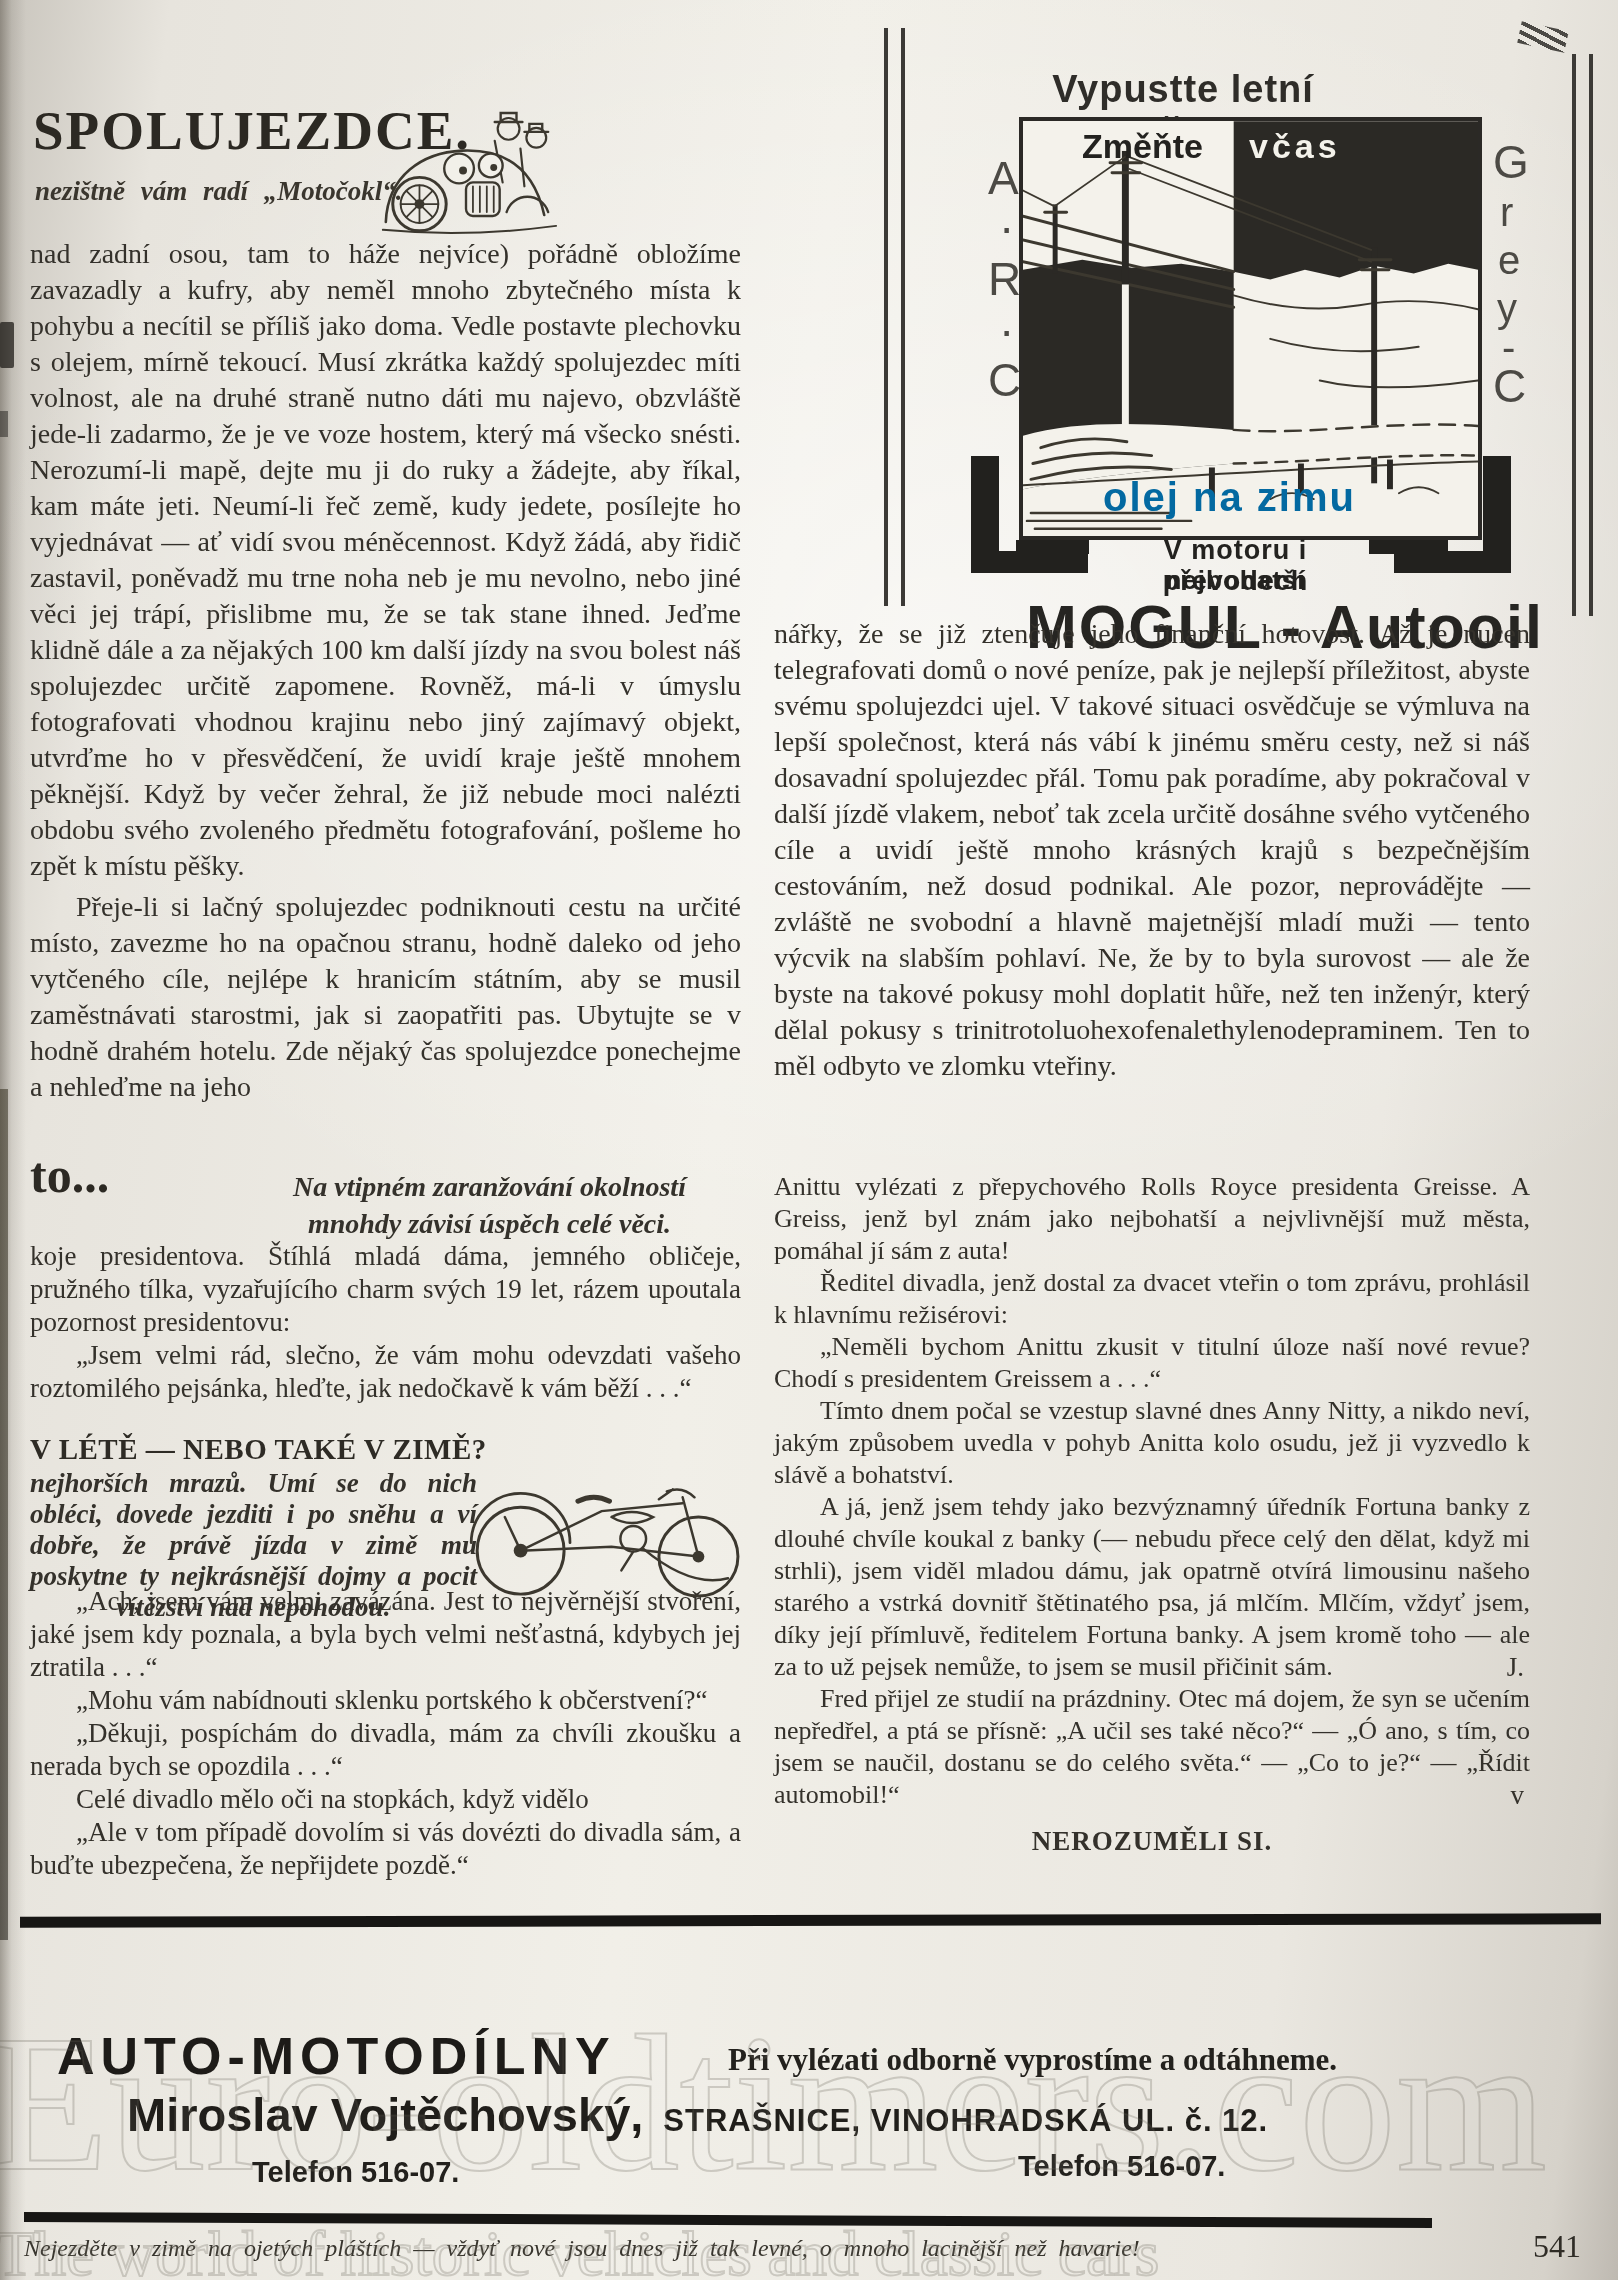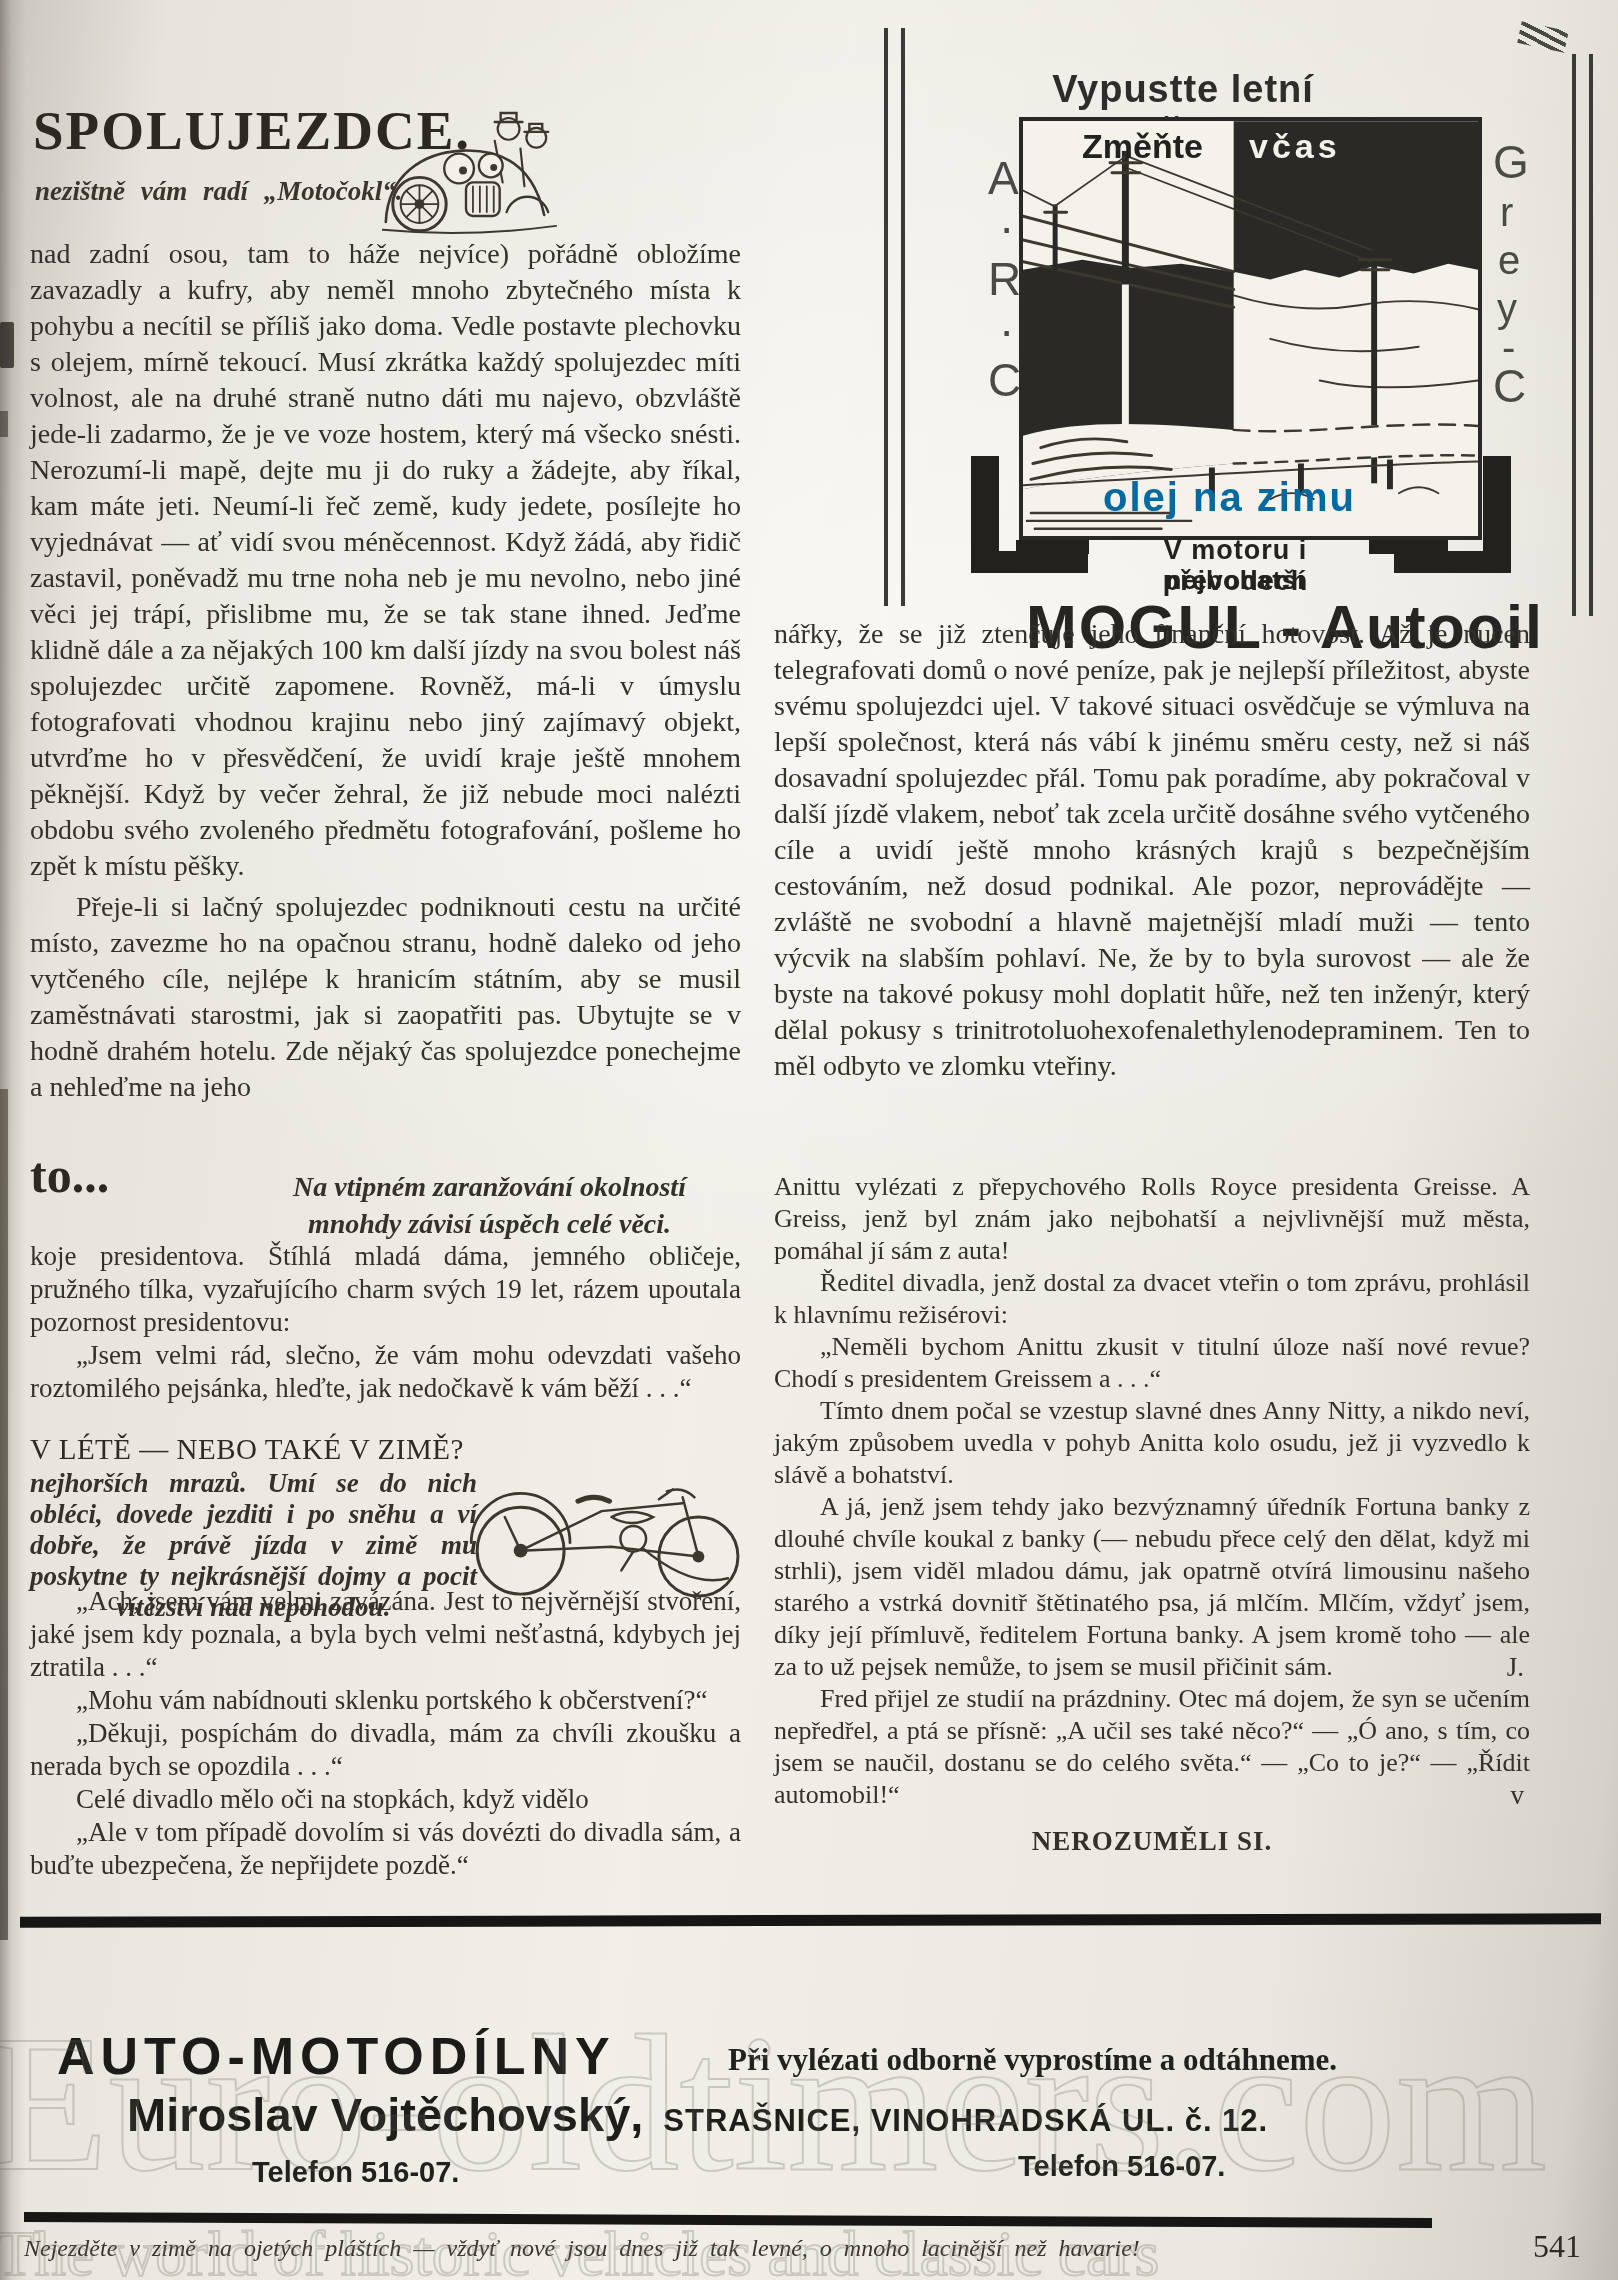--- a/index.html
+++ b/index.html
@@ -12,21 +12,21 @@
   .jt{text-align:justify;}
   .para{margin:0;}
   .ind{text-indent:46px;}
   .b28{font-size:28px;line-height:36px;}
   .b27{font-size:27px;line-height:33px;}
   .b26{font-size:26px;line-height:32px;}
   .title{font-size:55px;font-weight:700;letter-spacing:2px;color:#2c2923;margin:0;}
   .subtitle{font-size:27px;font-style:italic;font-weight:700;word-spacing:9px;color:#3a362e;}
   .to-head{font-size:50px;font-weight:700;color:#2c2923;}
   .motto{font-size:28px;line-height:37px;font-style:italic;font-weight:700;text-align:center;}
-  .sec-head{font-size:29px;font-weight:400;letter-spacing:0.5px;color:#2e2b25;}
+  .sec-head{font-size:29px;font-weight:700;letter-spacing:0.5px;color:#2e2b25;}
   .winter-it{font-size:27px;line-height:31px;font-style:italic;font-weight:700;text-align:justify;text-align-last:center;}
   .vline{width:13px;border-left:4px solid #3c3a36;border-right:4px solid #3c3a36;}
   .sans{font-family:"Liberation Sans", sans-serif;}
   .ad-headline{font-size:38px;font-weight:600;color:#2f2d29;text-align:center;letter-spacing:1px;}
   .ad-box{border:4px solid #2b2926;background:#f4f2eb;}
   .ad-letter{font-size:46px;color:#4c4a45;font-weight:500;}
   .ad-letter-sm{font-size:40px;}
   .blackbar{background:#22211e;}
   .ad-sub{font-size:27px;font-weight:700;color:#23221f;letter-spacing:1px;text-align:center;}
   .ad-brand{font-size:61px;font-weight:700;color:#262522;letter-spacing:2px;white-space:nowrap;}

